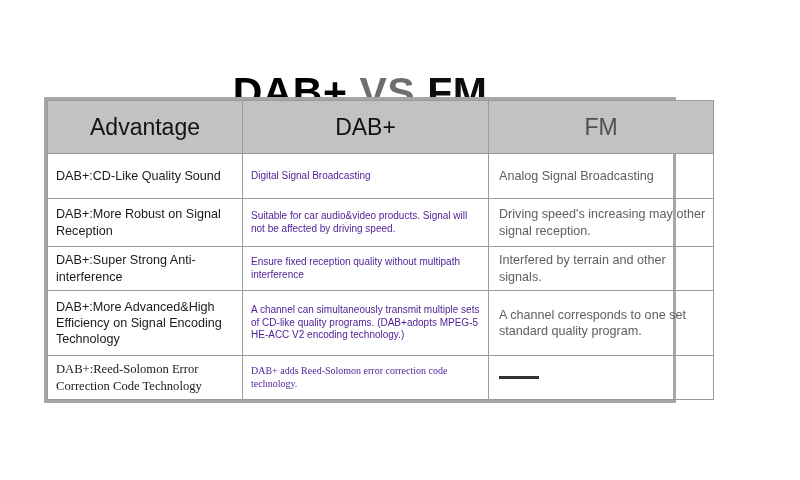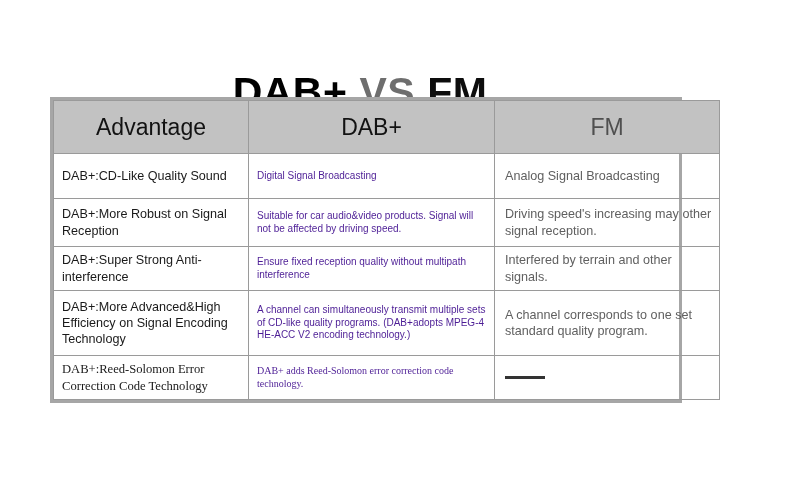--- a/index.html
+++ b/index.html
@@ -36,21 +36,21 @@
   .title .t-dab { color: #000000; }
   .title .t-vs {
     color: #6e6e6e;
     margin: 0 12px;
   }
   .title .t-fm { color: #0d0d0d; }
 
   
   .table-wrap {
     position: absolute;
-    left: 50px;
+    left: 44px;
     top: 97px;
     width: 632px;
     border: 3px solid #a6a6a6;
     background: #ffffff;
     box-sizing: border-box;
   }
   table.compare {
     border-collapse: collapse;
     width: 100%;
     table-layout: fixed;
@@ -158,21 +158,21 @@
           <td class="cell-dab">Suitable for car audio&amp;video products. Signal will not be affected by driving speed.</td>
           <td class="cell-fm">Driving speed's increasing may other signal reception.</td>
         </tr>
         <tr class="r2">
           <td class="cell-adv">DAB+:Super Strong Anti-interference</td>
           <td class="cell-dab">Ensure fixed reception quality without multipath interference</td>
           <td class="cell-fm">Interfered by terrain and other signals.</td>
         </tr>
         <tr class="r3">
           <td class="cell-adv">DAB+:More Advanced&amp;High Efficiency on Signal Encoding Technology</td>
-          <td class="cell-dab">A channel can simultaneously transmit multiple sets of CD-like quality programs. (DAB+adopts MPEG-4 HE-ACC V2 encoding technology.)</td>
+          <td class="cell-dab">A channel can simultaneously transmit multiple sets of CD-like quality programs. (DAB+adopts MPEG-5 HE-ACC V2 encoding technology.)</td>
           <td class="cell-fm">A channel corresponds to one set standard quality program.</td>
         </tr>
         <tr class="r4">
           <td class="cell-adv">DAB+:Reed-Solomon Error Correction Code Technology</td>
           <td class="cell-dab">DAB+ adds Reed-Solomon error correction code technology.</td>
           <td class="cell-fm"><span class="dash"></span></td>
         </tr>
       </tbody>
     </table>
   </div>

